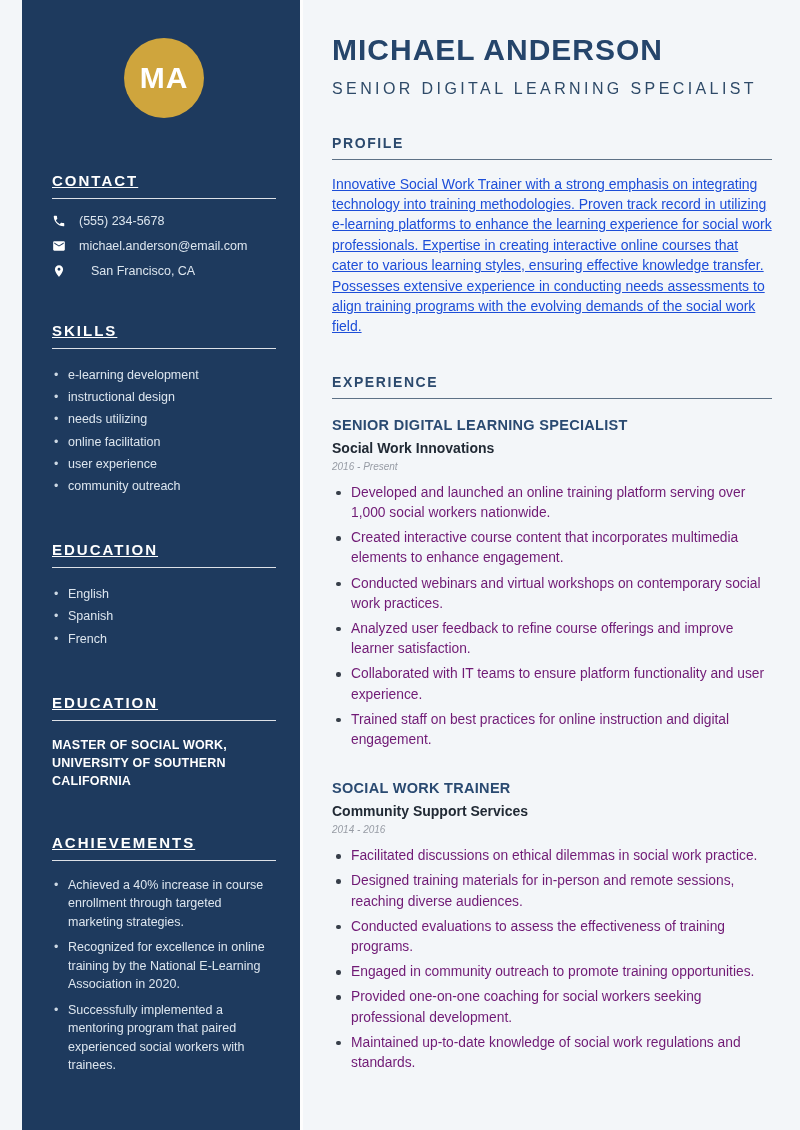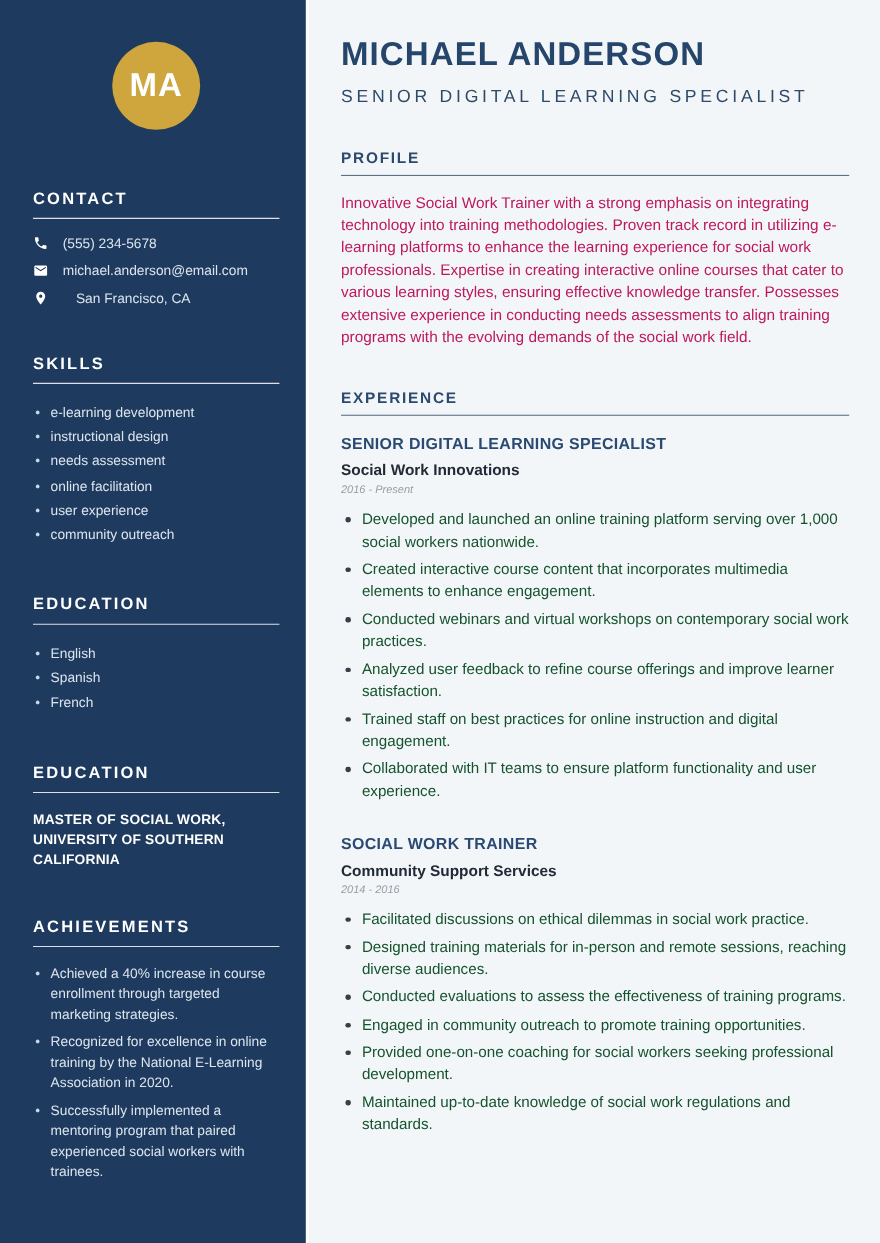--- a/index.html
+++ b/index.html
@@ -1,42 +1,42 @@
 <!DOCTYPE html>
 <html><head>
 <meta charset="utf-8">
 <style>
   * { margin: 0; padding: 0; box-sizing: border-box; }
   html, body { width: 800px; height: 1130px; }
   body {
     font-family: "Liberation Sans", "DejaVu Sans", sans-serif;
     background: #f3f6f9;
   }
-  .page { display: flex; width: 800px; height: 1130px; }
+  .page { display: flex; width: 800px; height: 1130px; padding-left: 22px; }
 
   
   .sidebar {
     width: 281px; min-width: 281px; height: 100%;
     background: #1e3a5e;
     color: #dce5ee;
     padding: 38px 24px 30px 30px;
     border-right: 3px solid #fdfdfd;
   }
   .avatar-wrap { text-align: center; margin-bottom: 54px; }
   .avatar {
     width: 80px; height: 80px; border-radius: 50%;
     background: #cfa53d;
     display: inline-flex; align-items: center; justify-content: center;
     color: #ffffff; font-size: 30px; font-weight: 700; letter-spacing: 1px;
   }
   .side-section { margin-top: 44px; }
   .side-section:first-of-type { margin-top: 0; }
   .side-heading {
     color: #ffffff; font-size: 15px; font-weight: 700;
-    letter-spacing: 2px; margin-bottom: 9px;
+    letter-spacing: 2px; margin-bottom: 9px; text-decoration: underline;
   }
   .side-rule { border: none; border-top: 1px solid rgba(255,255,255,0.85); margin-bottom: 15px; }
   .contact-list { list-style: none; text-align: center; }
   .contact-row { display: flex; align-items: center; margin-bottom: 11px; font-size: 12.5px; }
   .contact-row:last-child { margin-bottom: 0; gap: 12px; }
   .contact-icon { width: 14px; height: 14px; margin-right: 13px; flex: 0 0 14px; display: inline-flex; }
   .contact-icon svg { width: 14px; height: 14px; fill: #ffffff; }
   .side-list { list-style: none; margin-top: 15px; }
   .side-list li {
     position: relative; padding-left: 16px;
@@ -64,30 +64,30 @@
   }
   .job-subtitle {
     margin-top: 14px; color: #2e4a68; font-size: 16px; font-weight: 500;
     letter-spacing: 3.4px;
   }
   .main-section { margin-top: 37px; }
   .main-heading {
     color: #2c4a6e; font-size: 14px; font-weight: 700; letter-spacing: 1.6px;
   }
   .main-rule { border: none; border-top: 1.4px solid #5d7186; margin-top: 8px; margin-bottom: 14px; }
-  .profile-text { color: #be185d; font-size: 14px; line-height: 20.4px; }
+  .profile-text { color: #1d4ed8; font-size: 14px; line-height: 20.4px; text-decoration: underline; }
   .job { margin-top: 18px; }
   .job + .job { margin-top: 30px; }
   .job-title { color: #2a4a71; font-size: 14.5px; font-weight: 700; letter-spacing: 0.3px; }
   .company { color: #212a35; font-size: 14px; font-weight: 700; margin-top: 7px; }
   .dates { color: #979ca5; font-size: 10px; font-style: italic; margin-top: 5px; }
   .bullet-list { list-style: none; margin-top: 11px; }
   .bullet-list li {
     position: relative; padding-left: 19px;
-    color: #14532d; font-size: 13.8px; line-height: 20.2px; margin-bottom: 5px;
+    color: #701a75; font-size: 13.8px; line-height: 20.2px; margin-bottom: 5px;
   }
   .bullet-list li::before {
     content: ""; position: absolute; left: 4px; top: 8px;
     width: 4.5px; height: 4.5px; border-radius: 50%; background: #363e49;
   }
 </style>
 </head>
 <body>
 
 <div class="page">
@@ -129,21 +129,21 @@
         </li>
       </ul>
     </section>
 
     <section class="side-section">
       <h2 class="side-heading">SKILLS</h2>
       <hr class="side-rule">
       <ul class="side-list">
         <li>e-learning development</li>
         <li>instructional design</li>
-        <li>needs assessment</li>
+        <li>needs utilizing</li>
         <li>online facilitation</li>
         <li>user experience</li>
         <li>community outreach</li>
       </ul>
     </section>
 
     <section class="side-section">
       <h2 class="side-heading">EDUCATION</h2>
       <hr class="side-rule">
       <ul class="side-list">
@@ -186,22 +186,22 @@
 
       <article class="job">
         <h4 class="job-title">SENIOR DIGITAL LEARNING SPECIALIST</h4>
         <div class="company">Social Work Innovations</div>
         <div class="dates">2016 - Present</div>
         <ul class="bullet-list">
           <li>Developed and launched an online training platform serving over 1,000 social workers nationwide.</li>
           <li>Created interactive course content that incorporates multimedia elements to enhance engagement.</li>
           <li>Conducted webinars and virtual workshops on contemporary social work practices.</li>
           <li>Analyzed user feedback to refine course offerings and improve learner satisfaction.</li>
+          <li>Collaborated with IT teams to ensure platform functionality and user experience.</li>
           <li>Trained staff on best practices for online instruction and digital engagement.</li>
-          <li>Collaborated with IT teams to ensure platform functionality and user experience.</li>
         </ul>
       </article>
 
       <article class="job">
         <h4 class="job-title">SOCIAL WORK TRAINER</h4>
         <div class="company">Community Support Services</div>
         <div class="dates">2014 - 2016</div>
         <ul class="bullet-list">
           <li>Facilitated discussions on ethical dilemmas in social work practice.</li>
           <li>Designed training materials for in-person and remote sessions, reaching diverse audiences.</li>

